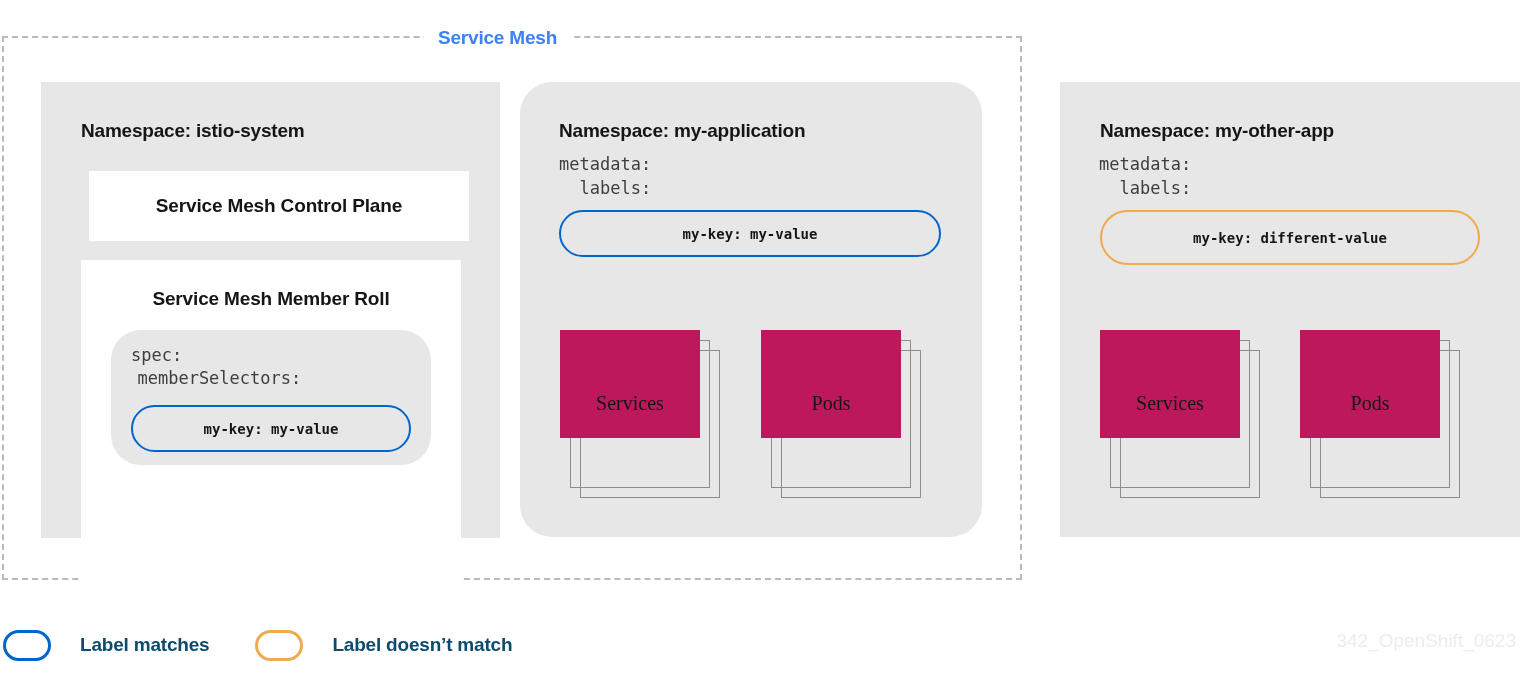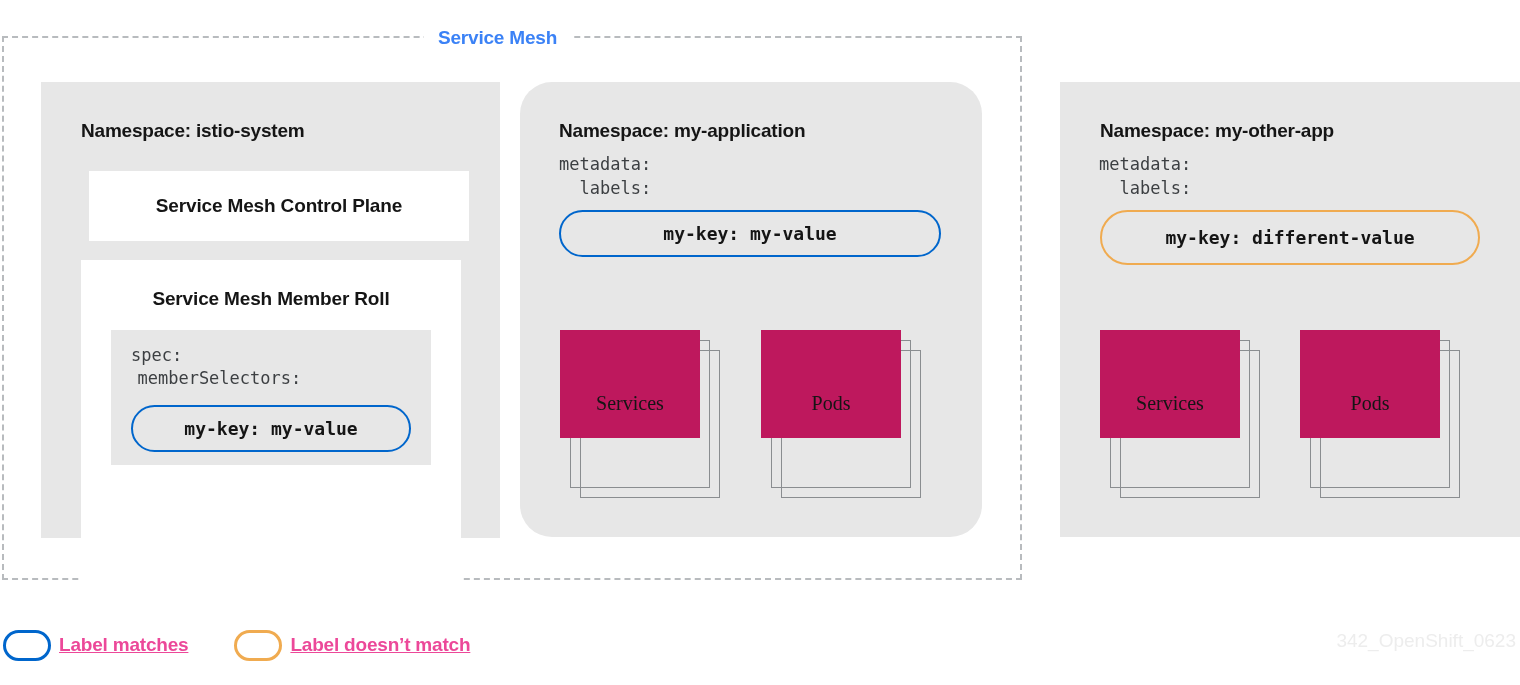--- a/index.html
+++ b/index.html
@@ -92,21 +92,21 @@
   }
   .card-scp .card-heading  { top: 24px; }
   .card-smmr .card-heading { top: 28px; }
 
   
   .code-block {
     position: absolute;
     background: #e7e7e7;
     box-sizing: border-box;
   }
-  .code-smmr { left: 30px; top: 70px; width: 320px; height: 135px; }
+  .code-smmr { left: 30px; top: 70px; width: 320px; height: 135px; border-radius: 30px; }
 
   .code-line {
     position: absolute;
     font-family: "DejaVu Sans Mono", monospace;
     font-size: 17px;
     line-height: 23px;
     color: #3c3f42;
     white-space: pre;
   }
 
@@ -125,21 +125,21 @@
     position: absolute;
     box-sizing: border-box;
     border-radius: 999px;
     background: transparent;
     display: flex;
     align-items: center;
     justify-content: center;
   }
   .pill-text {
     font-family: "DejaVu Sans Mono", monospace;
-    font-size: 18px;
+    font-size: 14px;
     font-weight: bold;
     color: #151515;
     white-space: pre;
   }
   .pill-blue   { border: 2.5px solid #0066cc; }
   .pill-orange { border: 2.5px solid #f0ab50; }
 
   .pill-smmr  { left: 20px;  top: 75px; width: 280px; height: 47px; }
   .pill-app   { left: 39px;  top: 128px; width: 382px; height: 47px; }
   .pill-other { left: 40px;  top: 128px; width: 380px; height: 55px; }
@@ -197,27 +197,26 @@
   .legend-swatch {
     width: 48px;
     height: 31px;
     border-radius: 999px;
     box-sizing: border-box;
     background: transparent;
   }
   .legend-swatch.blue   { border: 3px solid #0066cc; }
   .legend-swatch.orange { border: 3px solid #f0ab50; }
   .legend-label {
-    margin-left: 8px;
+    margin-left: 29px;
     font-size: 19px;
     font-weight: bold;
     letter-spacing: -0.2px;
-    color: #ec4899;
-    white-space: nowrap;
-    text-decoration: underline;
+    color: #0c4a6e;
+    white-space: nowrap;
   }
   .legend-first { margin-left: 3px; }
 
   
   .watermark {
     position: absolute;
     right: 4px;
     top: 630px;
     font-size: 19px;
     color: #ededed;

